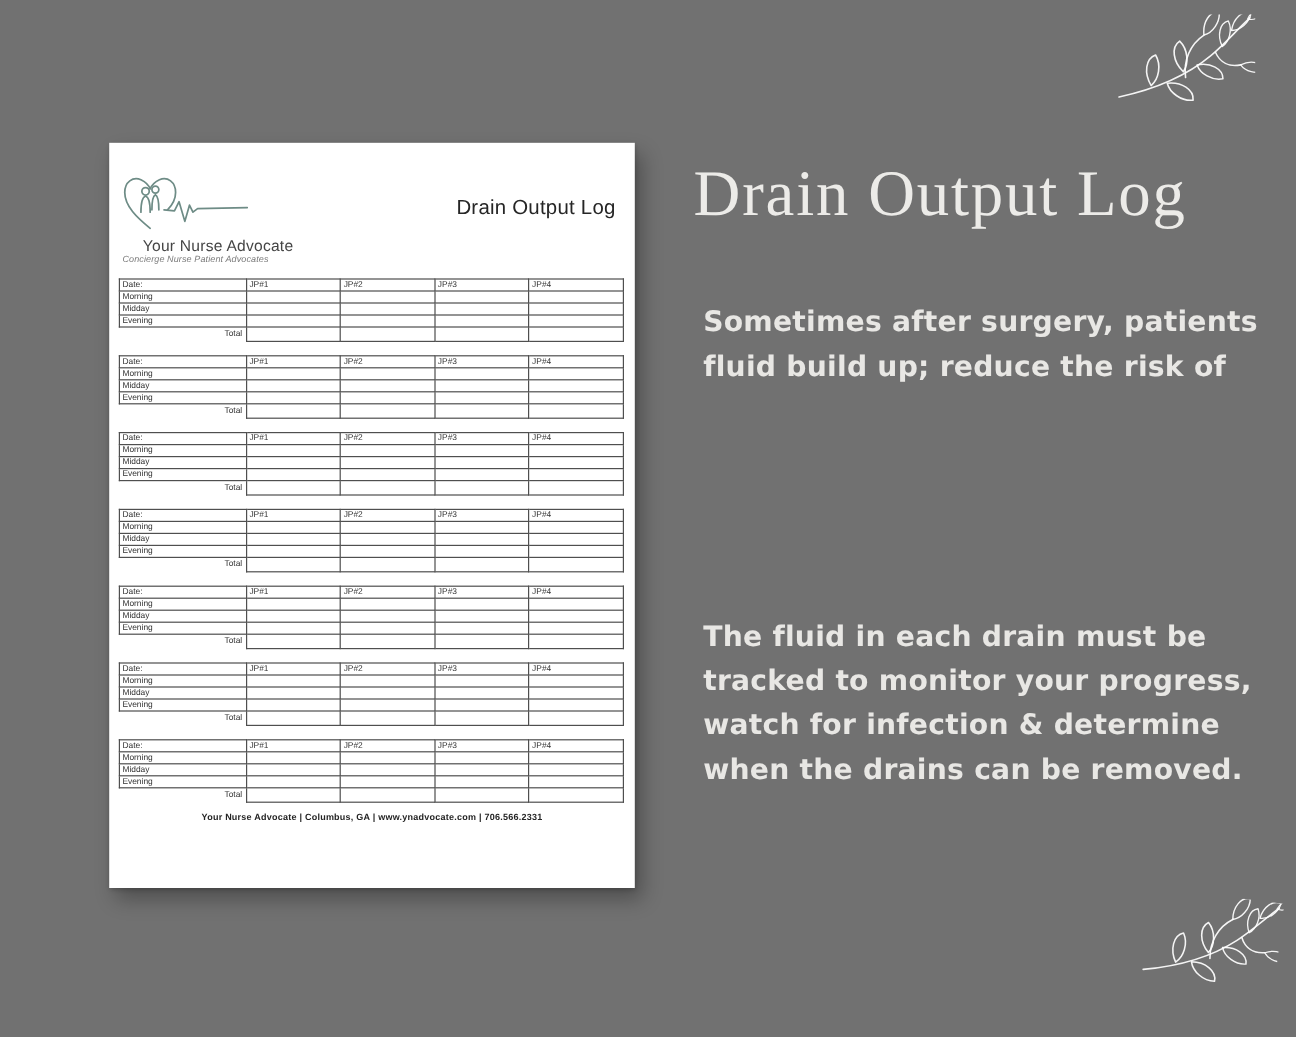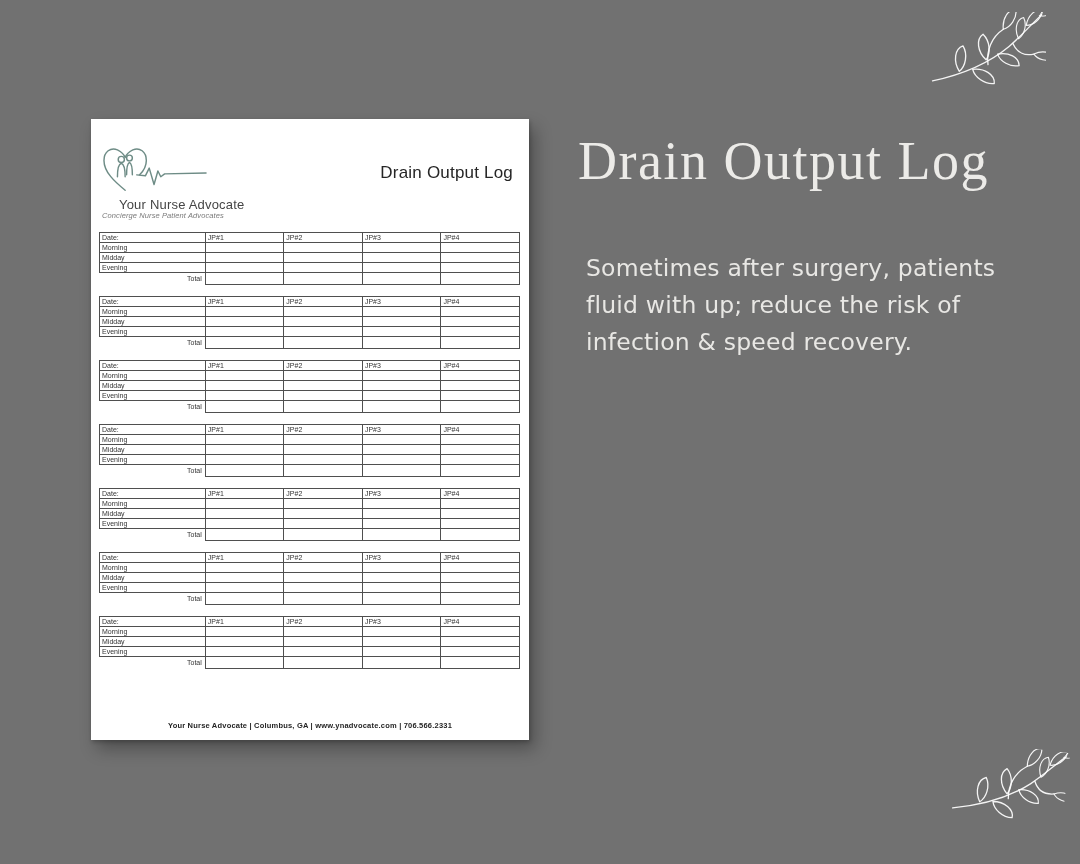--- a/index.html
+++ b/index.html
@@ -36,33 +36,33 @@
   .c-jp{width:18.7%;}
   table.log-block td{
     border:1px solid #4f4f4f;height:9px;line-height:9px;
     padding:0 0 0 2px;overflow:hidden;white-space:nowrap;
   }
   table.log-block tr.r-total td{height:11px;}
   table.log-block td.total-lbl{
     border:none;text-align:right;padding:0 3px 0 0;color:#333;
   }
   .paper-footer{
-    position:absolute;left:0;top:602px;width:100%;text-align:center;
+    position:absolute;left:0;top:557px;width:100%;text-align:center;
     font-size:7.5px;font-weight:bold;color:#242424;letter-spacing:.2px;
   }
 
   
   .panel-title{
     position:absolute;left:578px;top:130px;width:470px;
     font-family:"Liberation Serif",serif;font-weight:300;
     font-size:54px;color:#ecebe8;letter-spacing:1.5px;white-space:nowrap;
   }
   .para{position:absolute;left:586px;width:460px;color:#e8e7e4;
     font-family:"DejaVu Sans",sans-serif;font-size:23.5px;letter-spacing:.2px;}
-  .para .line{height:37px;line-height:37px;white-space:nowrap;}
+  .para .line{height:37px;line-height:37px;white-space:nowrap;font-weight:bold;}
   .para-intro{top:250px;}
   .para-tracking{top:512px;}
 </style>
 </head>
 <body>
 
 <div class="stage">
 
   <svg class="branch branch-top" viewBox="0 0 120 115" fill="none" stroke="rgba(255,255,255,0.92)" stroke-width="1.4" stroke-linecap="round" stroke-linejoin="round">
     <defs>
@@ -437,18 +437,23 @@
       </table>
       </div>
 
     <div class="paper-footer">Your Nurse Advocate | Columbus, GA | www.ynadvocate.com | 706.566.2331</div>
   </div>
 
   <div class="panel-title">Drain Output Log</div>
 
   <div class="para para-intro">
     <div class="line">Sometimes after surgery, patients</div>
-    <div class="line">fluid with up; reduce the risk of</div>
-    <div class="line">infection &amp; speed recovery.</div>
+    <div class="line">fluid build up; reduce the risk of</div>
   </div>
 
+  <div class="para para-tracking">
+    <div class="line">The fluid in each drain must be</div>
+    <div class="line">tracked to monitor your progress,</div>
+    <div class="line">watch for infection &amp; determine</div>
+    <div class="line">when the drains can be removed.</div>
+  </div>
 
 </div>
 
 </body></html>

